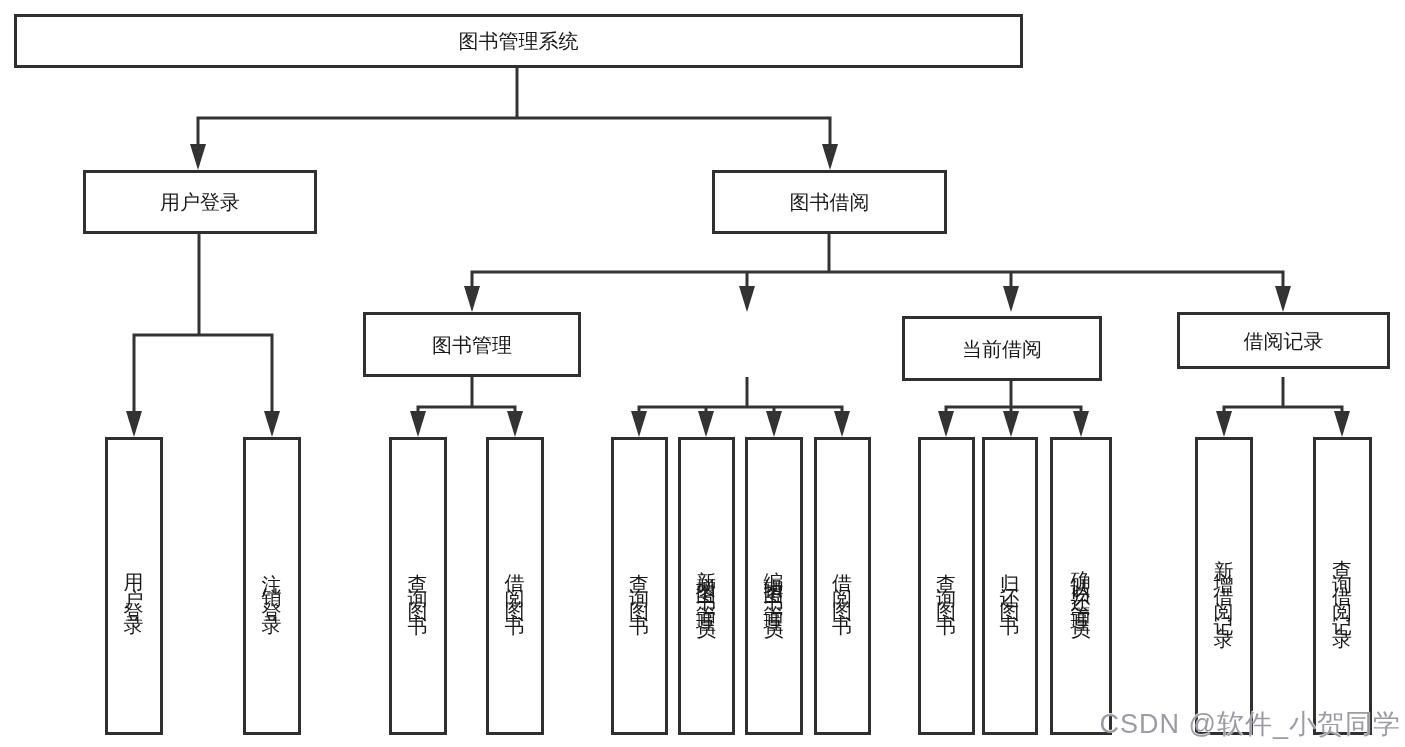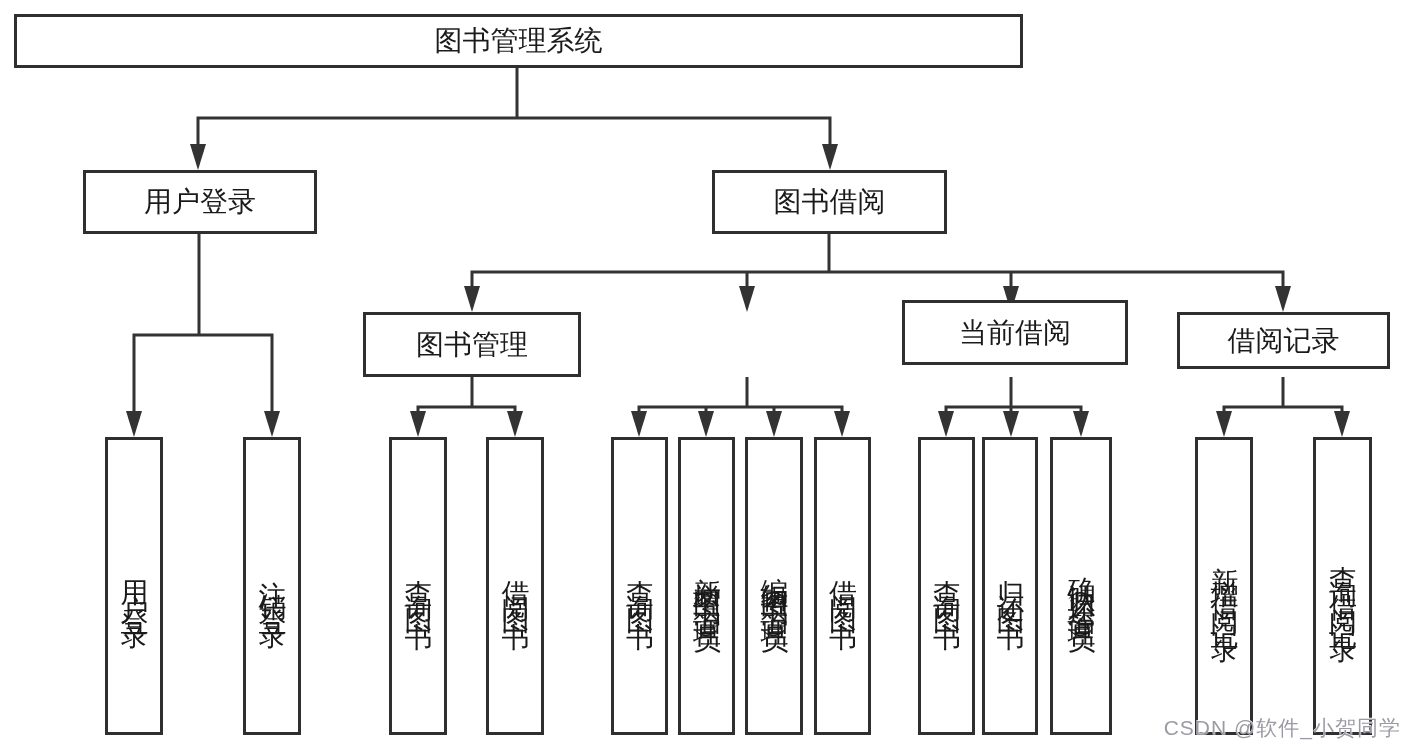--- a/index.html
+++ b/index.html
@@ -5,31 +5,31 @@
   html,body { margin:0; padding:0; background:#ffffff; }
   .canvas {
     position:relative; width:1405px; height:747px; background:#ffffff;
     font-family:"Liberation Sans","DejaVu Sans",sans-serif; overflow:hidden;
   }
   .connectors { position:absolute; left:0; top:0; width:1405px; height:747px; }
   .box {
     position:absolute; box-sizing:border-box;
     border:3px solid #2f2f2f; background:#ffffff;
     display:flex; align-items:center; justify-content:center;
-    color:#1a1a1a; font-size:28px; line-height:1; white-space:nowrap;
+    color:#1a1a1a; font-size:20px; line-height:1; white-space:nowrap;
   }
   .leaf {
     top:437px; height:298px;
     writing-mode:vertical-rl; text-orientation:mixed;
     letter-spacing:14px; white-space:normal;
   }
   .leaf.long { letter-spacing:7px; }
   .watermark {
     position:absolute; right:4px; bottom:5px;
-    font-size:21px; color:#9b9ba3; letter-spacing:1px; z-index:5;
+    font-size:27px; color:#9b9ba3; letter-spacing:1px; z-index:5;
     text-shadow:0 -1px 0 rgba(255,255,255,0.85), 1px 0 0 rgba(255,255,255,0.5);
   }
 </style>
 </head>
 <body>
 
 <div class="canvas">
 
   <svg class="connectors" viewBox="0 0 1405 747" xmlns="http://www.w3.org/2000/svg">
     <defs>
@@ -82,21 +82,21 @@
       <use href="#arrowhead" x="1342" y="437"></use>
     </g>
   </svg>
 
   <div class="box" style="left:14px; top:14px; width:1009px; height:54px;">图书管理系统</div>
 
   <div class="box" style="left:83px; top:170px; width:234px; height:64px;">用户登录</div>
   <div class="box" style="left:712px; top:170px; width:235px; height:64px;">图书借阅</div>
 
   <div class="box" style="left:363px; top:312px; width:218px; height:65px;">图书管理</div>
-  <div class="box" style="left:902px; top:300px; width:226px; height:65px;">当前借阅</div>
+  <div class="box" style="left:902px; top:316px; width:200px; height:65px;">当前借阅</div>
   <div class="box" style="left:1177px; top:312px; width:213px; height:57px;">借阅记录</div>
 
   <div class="box leaf" style="left:105px; width:58px;">用户登录</div>
   <div class="box leaf" style="left:243px; width:58px;">注销登录</div>
   <div class="box leaf" style="left:389px; width:58px;">查询图书</div>
   <div class="box leaf" style="left:486px; width:58px;">借阅图书</div>
   <div class="box leaf" style="left:611px; width:57px;">查询图书</div>
   <div class="box leaf long" style="left:678px; width:57px;">新增图书（管理员）</div>
   <div class="box leaf long" style="left:745px; width:58px;">编辑图书（管理员）</div>
   <div class="box leaf" style="left:814px; width:57px;">借阅图书</div>

